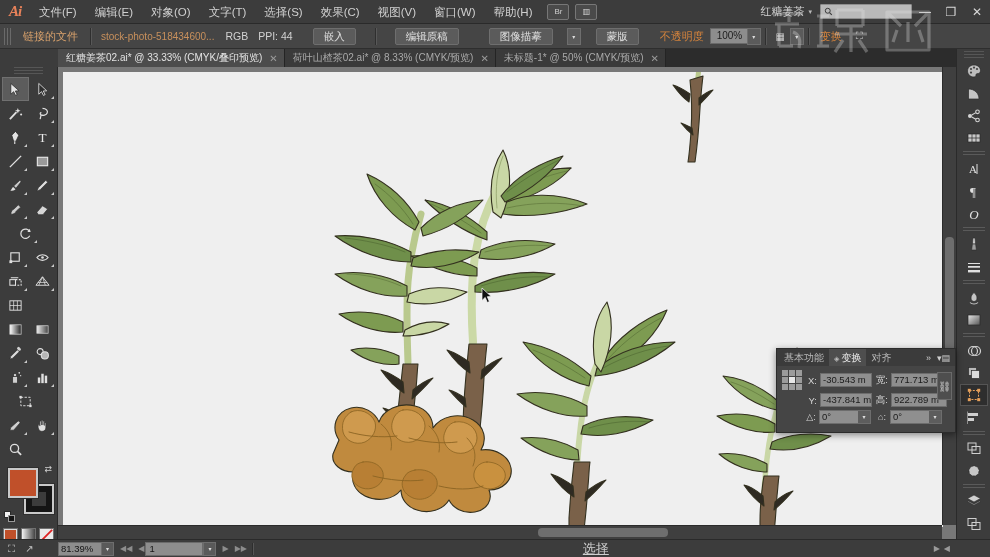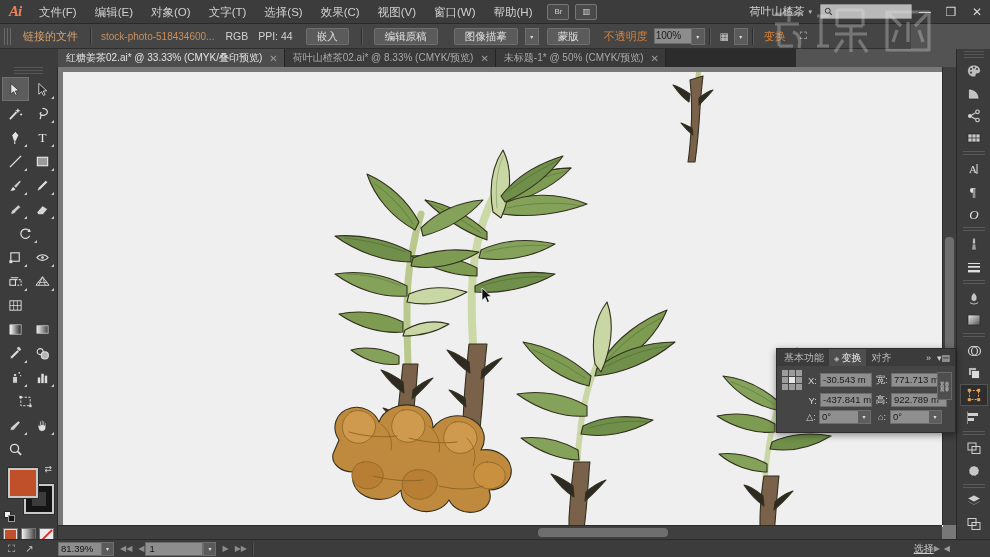--- a/index.html
+++ b/index.html
@@ -39,55 +39,55 @@
     border-radius:1px; display:flex; align-items:center; padding-left:3px;
   }
   .search-box svg { width:9px; height:9px; }
   .wbtn {
     width:26px; height:24px; display:flex; align-items:center; justify-content:center;
     color:#d8d8d8; font-size:12px;
   }
 
   
   .controlbar {
-    position:absolute; left:0; top:24px; width:911px; height:25px;
+    position:absolute; left:0; top:24px; width:990px; height:25px;
     background:#454545; border-bottom:1px solid #2e2e2e;
     display:flex; align-items:center; padding-left:4px;
   }
   .grip { width:7px; height:17px; margin-right:4px;
     background:repeating-linear-gradient(to right,#6a6a6a 0 1px,transparent 1px 3px); }
   .cb-label { color:#d9a26c; font-size:11px; padding:0 8px; white-space:nowrap; }
   .cb-link { color:#c8905c; font-size:10px; padding:0 6px; white-space:nowrap;}
   .cb-text { color:#d2d2d2; font-size:10.5px; padding:0 5px; white-space:nowrap; }
   .cb-btn {
-    height:17px; line-height:15px; padding:0 10px; margin:0 8px;
+    height:17px; line-height:15px; padding:0 10px; margin:0 15px;
     background:#5b5b5b; border:1px solid #6e6e6e; border-radius:2px;
     color:#e0e0e0; font-size:10.5px; white-space:nowrap;
   }
   .cb-sep { width:1px; height:17px; background:#2f2f2f; margin:0 4px;
             box-shadow:1px 0 0 #585858; }
   .cb-drop {
     width:14px; height:17px; background:#5b5b5b; border:1px solid #6e6e6e;
     margin-left:-1px; display:flex; align-items:center; justify-content:center;
     font-size:6px; color:#ddd;
   }
   .cb-opacity { color:#d2823c; font-size:11px; padding:0 6px; }
   .cb-field {
     width:38px; height:16px; background:#8d8d8d; border:1px solid #6a6a6a;
-    color:#1c1c1c; font-size:10px; padding-left:1px; line-height:14px;
+    color:#1c1c1c; font-size:10px; padding-left:6px; line-height:14px;
   }
   .cb-orange { color:#d2823c; font-size:11px; padding:0 7px; white-space:nowrap; }
   .icon-sq {
     width:17px; height:15px; display:flex; align-items:center; justify-content:center;
     color:#cdcdcd; font-size:10px; margin:0 2px;
   }
 
   
   .tabbar {
-    position:absolute; left:0; top:49px; width:796px; height:18px;
+    position:absolute; left:0; top:49px; width:990px; height:18px;
     background:#2c2c2c; display:flex; align-items:flex-end;
   }
   .tb-spacer { width:58px; height:18px; background:#3c3c3c; }
   .tab {
     height:18px; display:flex; align-items:center; padding:0 6px 0 8px;
     font-size:10px; color:#a9a9a9; background:#3a3a3a;
     border-right:1px solid #242424; white-space:nowrap;
   }
   .tab.active { background:#4c4c4c; color:#e2e2e2; }
   .tab .x { margin-left:7px; font-size:10px; color:#9a9a9a; }
@@ -241,21 +241,21 @@
   .sb-caret {
     width:13px; height:14px; background:#5a5a5a; border:1px solid #6e6e6e;
     display:flex; align-items:center; justify-content:center; font-size:6px; color:#ddd;
     margin-left:-1px;
   }
   .sb-nav { display:flex; align-items:center; gap:2px; margin-left:6px; color:#8c8c8c; font-size:8px;}
   .sb-page {
     width:58px; height:14px; background:#8d8d8d; border:1px solid #6b6b6b;
     color:#151515; font-size:9.5px; line-height:12px; padding-left:3px; margin:0 1px;
   }
-  .sb-status { flex:1; text-align:right; font-size:10px; color:#cfcfcf;text-decoration:underline; }
+  .sb-status { flex:1; text-align:center; font-size:13px; color:#cfcfcf;text-decoration:underline; }
   .sb-right { display:flex; align-items:center; gap:4px; padding-right:40px; color:#9a9a9a; font-size:8px;}
   .sb-sep { width:1px; height:12px; background:#2e2e2e; box-shadow:1px 0 0 #565656; margin:0 5px;}
 
   
   .watermark {
     position:absolute; right:6px; top:2px; width:225px; height:58px;
     pointer-events:none; opacity:.30;
   }
   .watermark svg { width:100%; height:100%; }
 </style>
@@ -272,21 +272,21 @@
     <div class="menu-item">文字(T)</div>
     <div class="menu-item">选择(S)</div>
     <div class="menu-item">效果(C)</div>
     <div class="menu-item">视图(V)</div>
     <div class="menu-item">窗口(W)</div>
     <div class="menu-item">帮助(H)</div>
     <div class="mb-icon">Br</div>
     <div class="mb-icon">▥</div>
 
     <div class="mb-right">
-      <div class="ws-switch">荷叶山楂茶</div>
+      <div class="ws-switch">红糖姜茶</div>
       <div class="ws-caret">▾</div>
       <div class="search-box">
         <svg viewBox="0 0 12 12">
             <circle cx="5" cy="5" r="3.3" fill="none" stroke="#3a3a3a" stroke-width="1.3"></circle>
             <line x1="7.4" y1="7.4" x2="10.4" y2="10.4" stroke="#3a3a3a" stroke-width="1.5"></line>
           </svg>
       </div>
       <div class="wbtn">—</div>
       <div class="wbtn">❐</div>
       <div class="wbtn close">✕</div>

